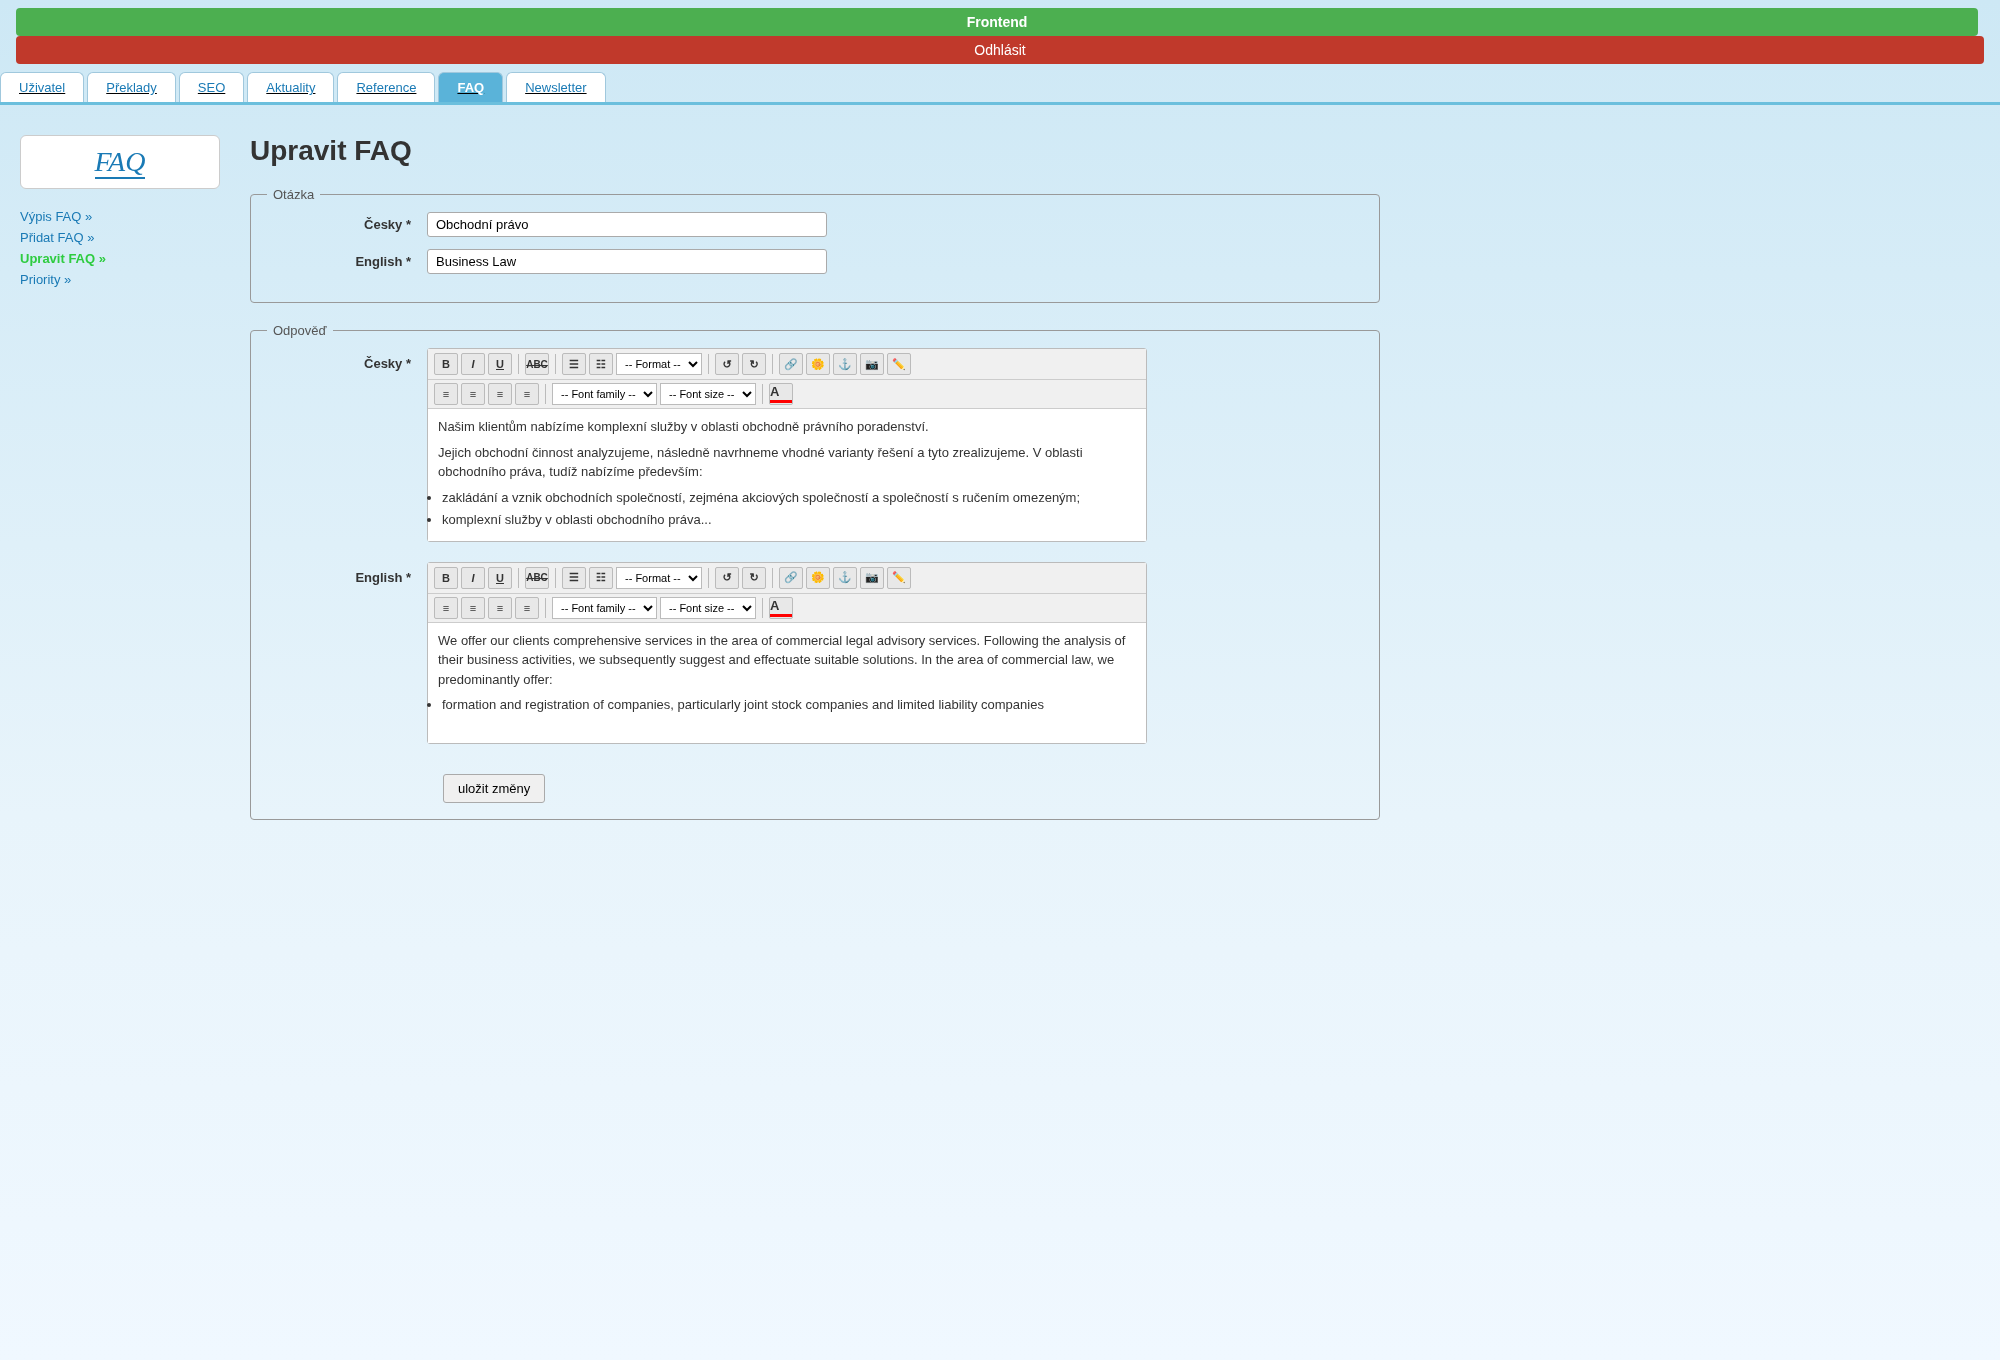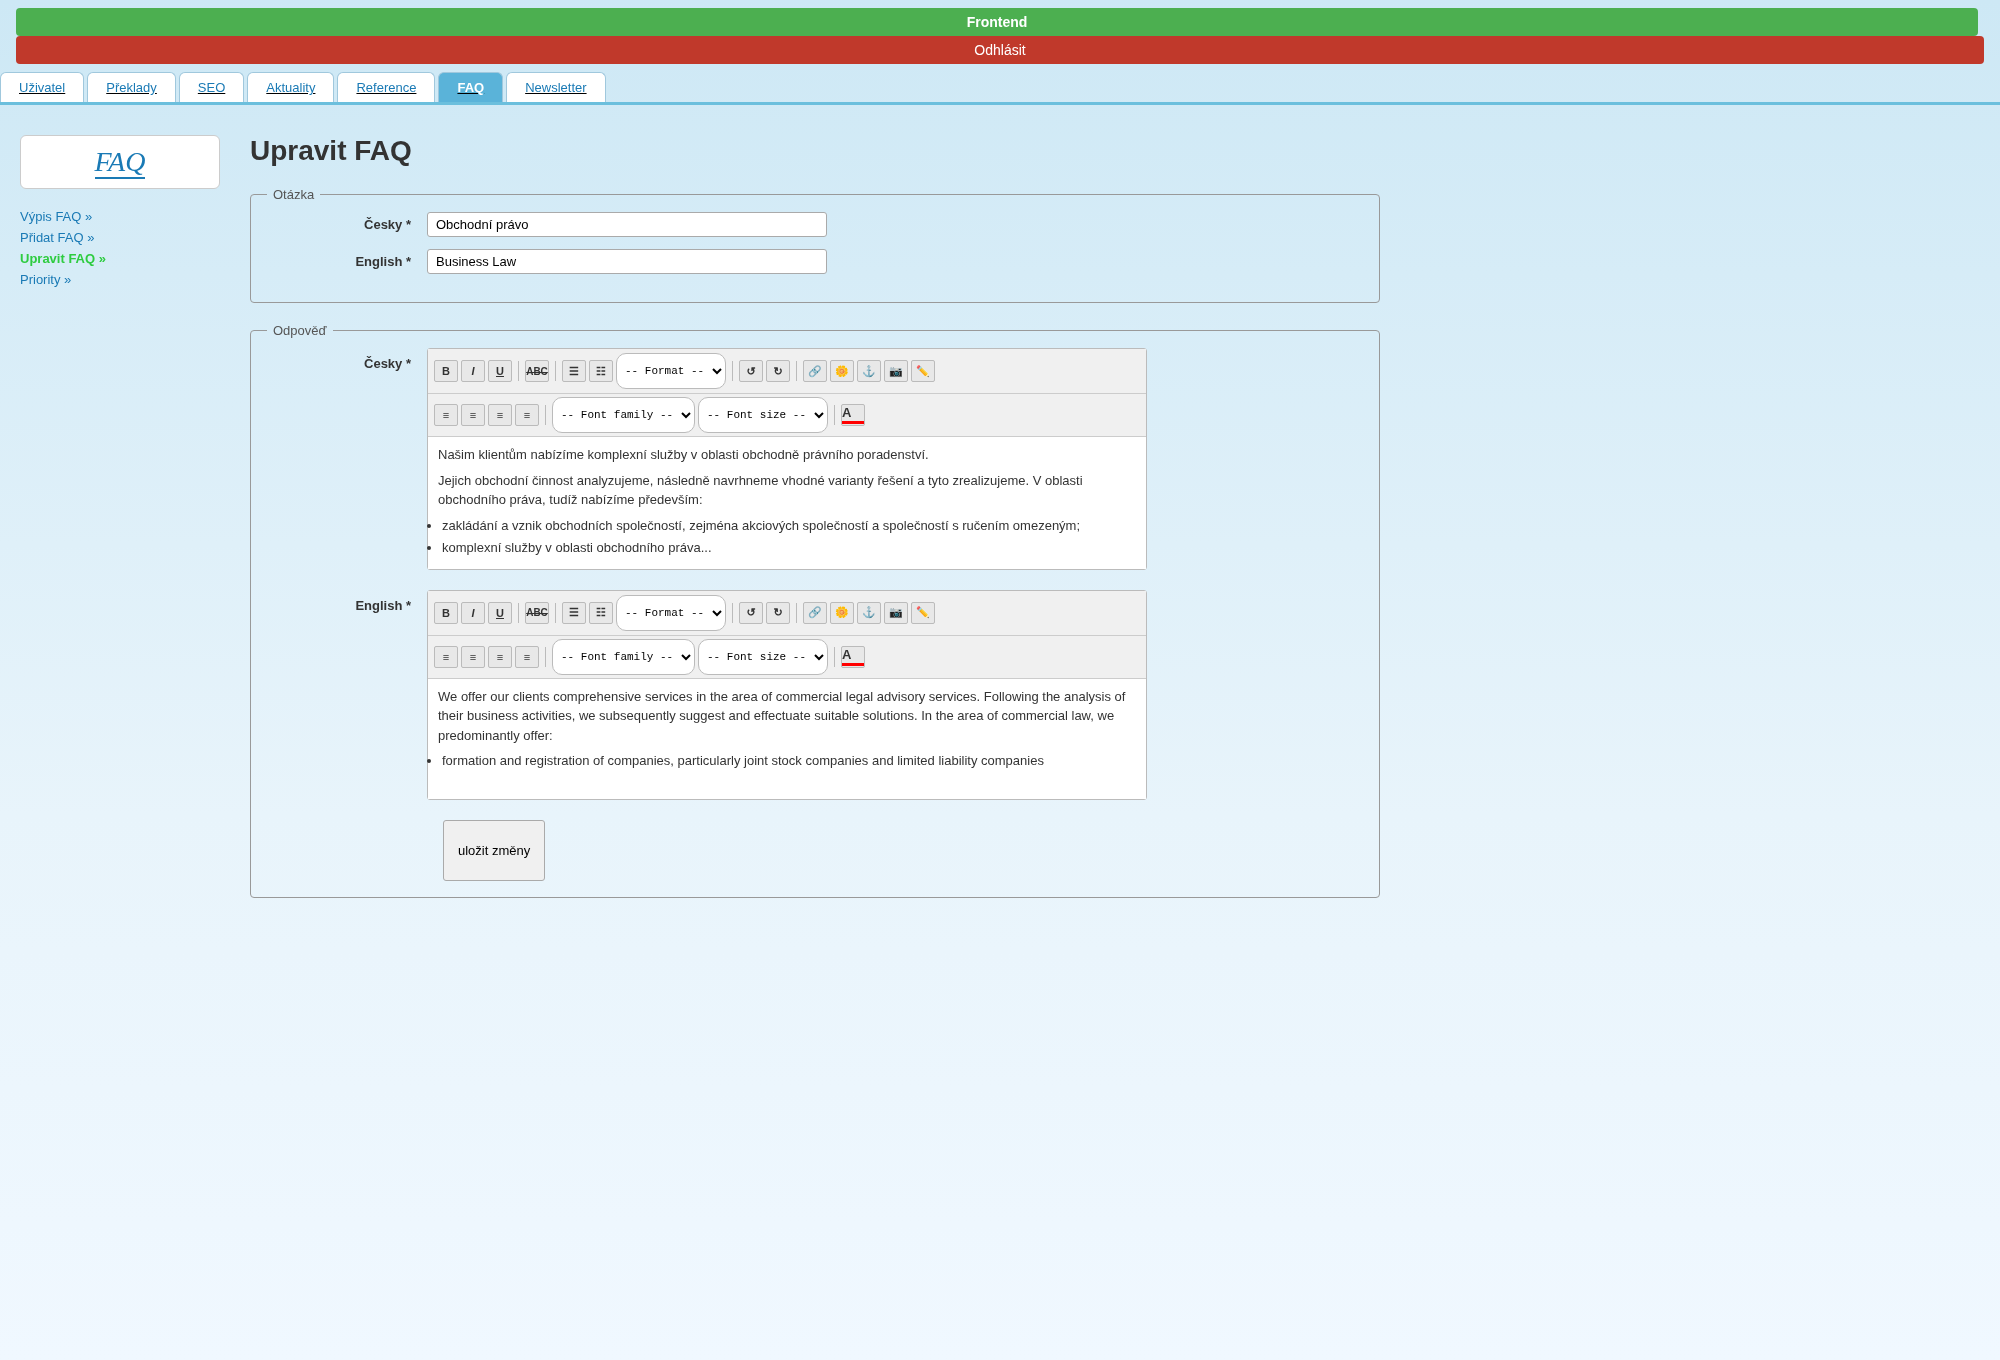--- a/index.html
+++ b/index.html
@@ -207,28 +207,27 @@
       font-weight: bold;
       color: #333;
     }
     .toolbar-sep {
       width: 1px;
       height: 20px;
       background: #bbb;
       margin: 0 3px;
     }
     .toolbar-select {
-      height: 36px;
+      height: 22px;
       font-size: 11px;
       border: 1px solid #bbb;
-      border-radius: 10px;
+      border-radius: 0;
       background: white;
       padding: 0 4px;
       cursor: pointer;
-      font-family: Liberation Mono, monospace;
     }
     .toolbar-row2 {
       background: #f0f0f0;
       border-bottom: 1px solid #ccc;
       padding: 3px 6px;
       display: flex;
       align-items: center;
       gap: 3px;
     }
     .editor-content {
@@ -245,24 +244,25 @@
     }
     .editor-content li {
       margin-bottom: 3px;
     }
 
     
     .save-btn {
       background: #f0f0f0;
       border: 1px solid #aaa;
       border-radius: 3px;
-      padding: 22px 14px;
+      padding: 6px 14px;
       font-size: 13px;
       cursor: pointer;
       margin-left: 176px;
+      margin-top: 10px;
     }
 
     
     .icon-bold { font-weight: 900; font-style: normal; }
     .icon-italic { font-style: italic; }
     .icon-underline { text-decoration: underline; }
 
     .color-a {
       display: inline-block;
       font-weight: bold;

